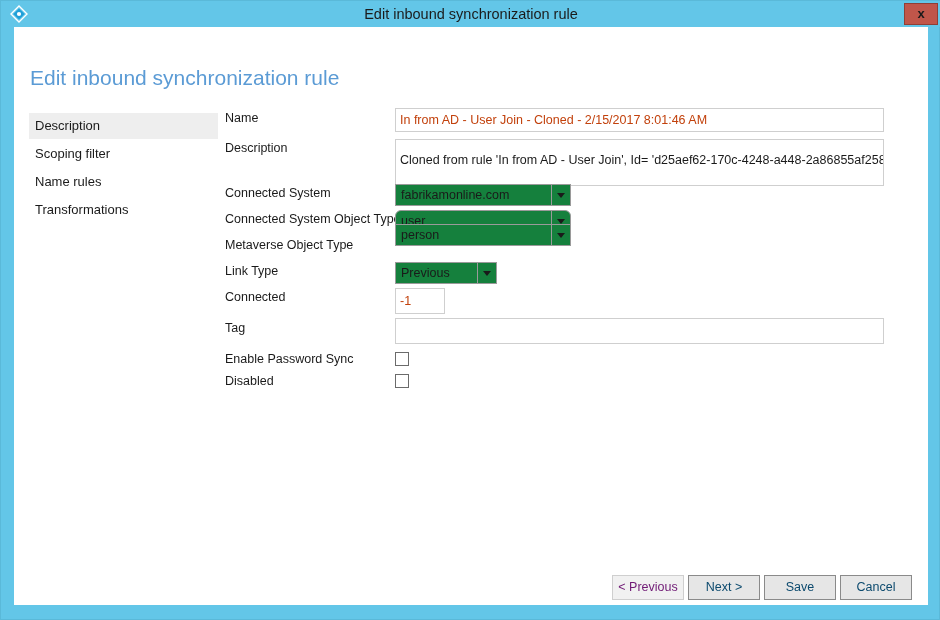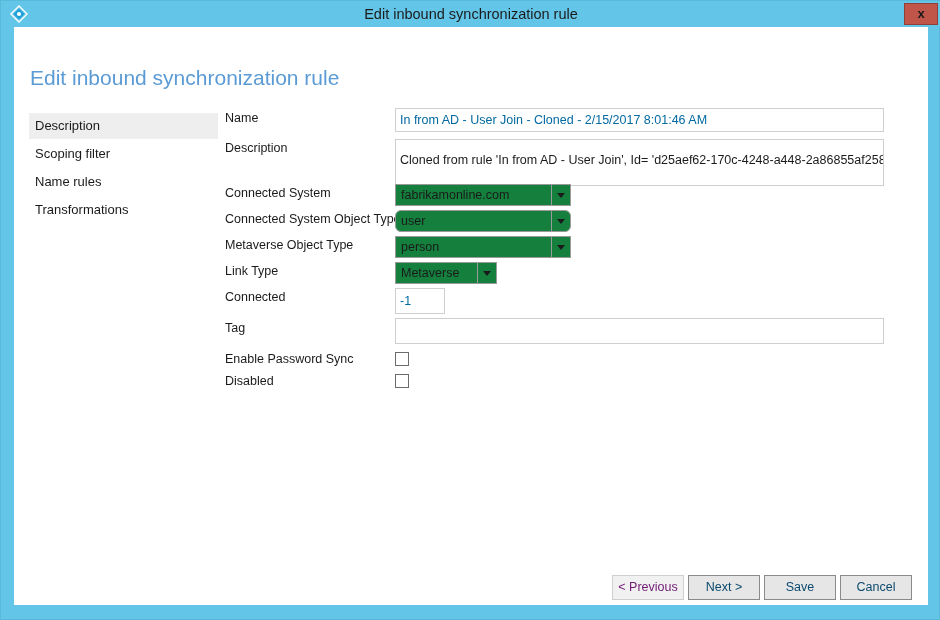--- a/index.html
+++ b/index.html
@@ -125,21 +125,21 @@
     white-space: nowrap;
   }
   .ctrl {
     position: absolute;
     box-sizing: border-box;
   }
   .textbox {
     background: #ffffff;
     border: 1px solid #cfcfcf;
     font-size: 12.5px;
-    color: #0369a1;
+    color: #c2410c;
     font-family: "Liberation Sans", sans-serif;
     padding: 0 4px;
     outline: none;
   }
   .textbox.single {
     height: 24px;
     line-height: 22px;
   }
   .textarea {
     background: #ffffff;
@@ -260,28 +260,28 @@
         <span class="combo-arrow"></span>
       </div>
 
       <div class="field-label" style="left:211px; top:185px;">Connected System Object Type</div>
       <div class="ctrl combo" style="left:381px; top:183px; width:176px;border-radius:6px;">
         <span class="combo-text">user</span>
         <span class="combo-arrow"></span>
       </div>
 
       <div class="field-label" style="left:211px; top:211px;">Metaverse Object Type</div>
-      <div class="ctrl combo" style="left:381px; top:209px; width:176px;text-align:right;">
+      <div class="ctrl combo" style="left:381px; top:197px; width:176px;text-align:right;">
         <span class="combo-text">person</span>
         <span class="combo-arrow"></span>
       </div>
 
       <div class="field-label" style="left:211px; top:237px;">Link Type</div>
       <div class="ctrl combo" style="left:381px; top:235px; width:102px;">
-        <span class="combo-text">Metaverse</span>
+        <span class="combo-text">Previous</span>
         <span class="combo-arrow"></span>
       </div>
 
       <div class="field-label" style="left:211px; top:263px;">Connected</div>
       <input class="ctrl textbox single" style="left: 381px; top: 261px; width: 50px; height: 26px; line-height: 24px;" type="text" value="-1">
 
       <div class="field-label" style="left:211px; top:294px;">Tag</div>
       <input class="ctrl textbox single" style="left: 381px; top: 291px; width: 489px; height: 26px; line-height: 24px;" type="text" value="">
 
       <div class="field-label" style="left:211px; top:325px;">Enable Password Sync</div>

